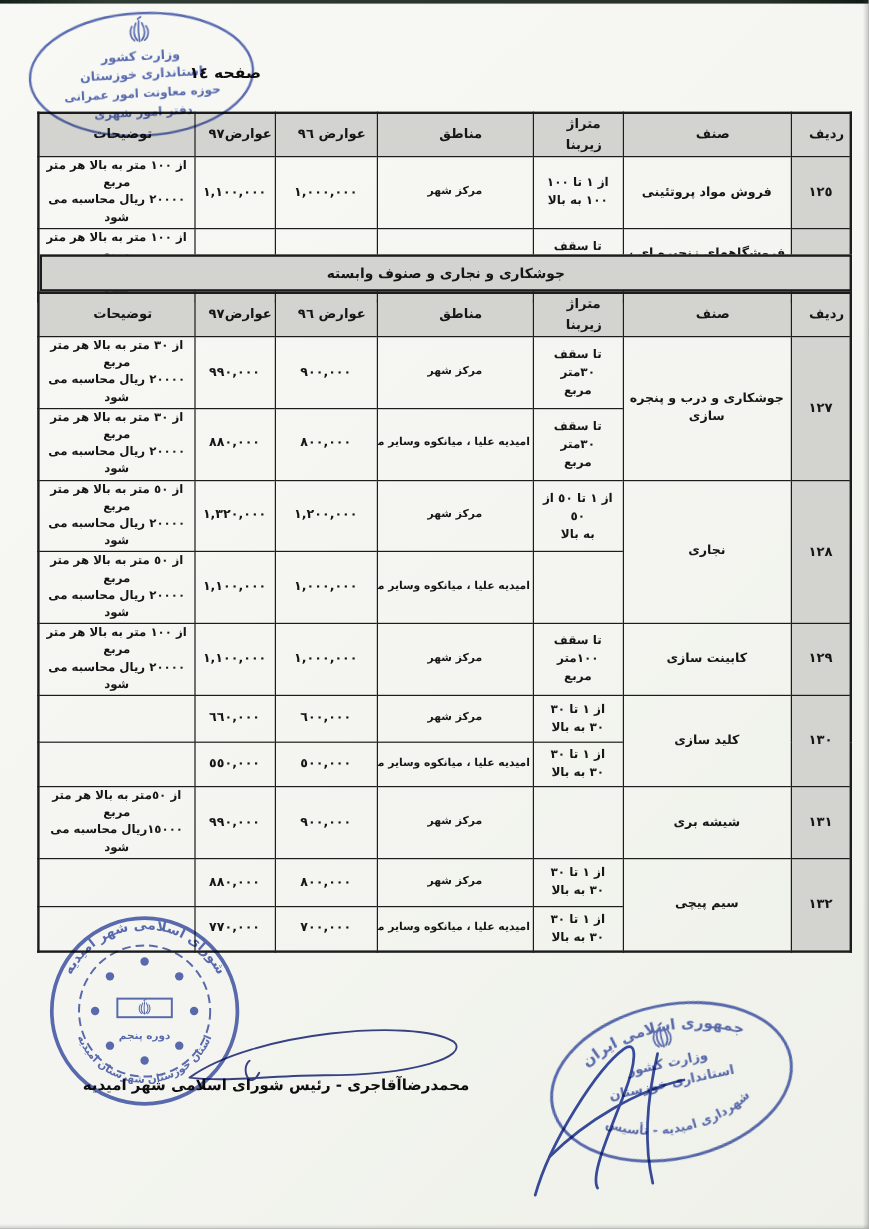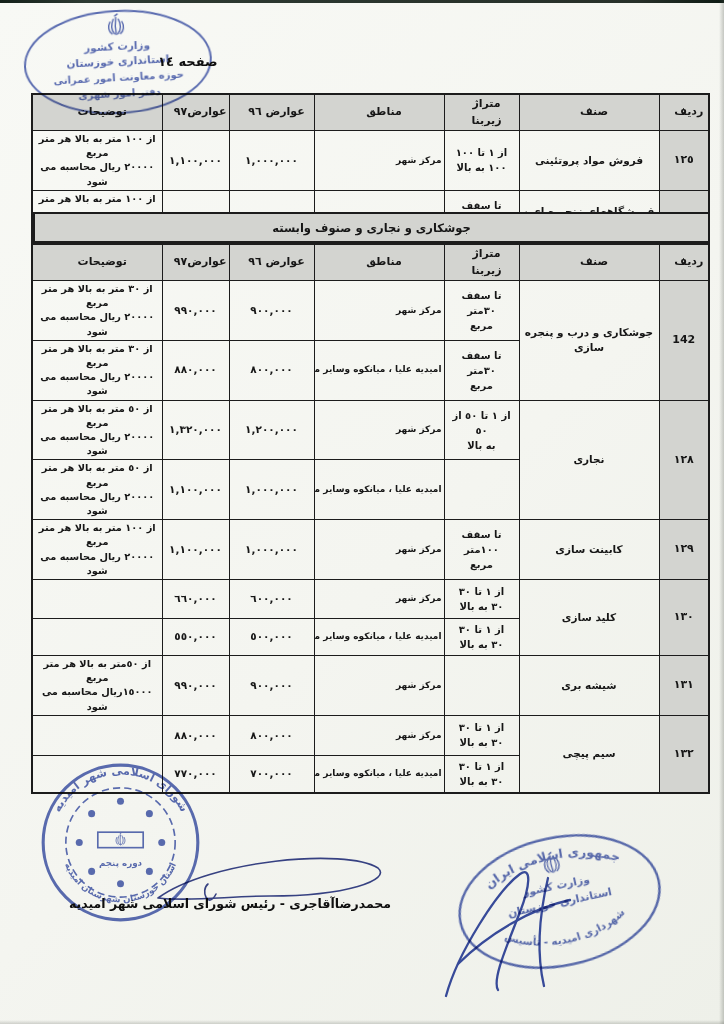--- a/index.html
+++ b/index.html
@@ -23,21 +23,21 @@
   table.fee-table{border-collapse:collapse;table-layout:fixed;width:677px;
     border:2px solid #1c1c1c;}
   .fee-table th,.fee-table td{
     border:1px solid #1c1c1c;text-align:center;vertical-align:middle;
     padding:1px 2px;font-weight:bold;color:#161616;white-space:pre-line;line-height:1.5;}
   .fee-table th{background:#d3d4d0;font-size:11px;padding-left:12px;}
   .fee-table td{font-size:10.5px;background:transparent;}
   td.rowno{background:#d3d4d0;font-size:11px;}
   td.name{font-size:10.5px;border-radius:22px;}
   td.metraj{font-size:10px;}
-  td.region{font-size:9px;white-space:nowrap;overflow:hidden;text-align:right;}
+  td.region{font-size:9px;white-space:nowrap;overflow:hidden;}
   td.fee{font-size:10.5px;letter-spacing:.4px;}
   td.note{font-size:9.8px;line-height:1.45;}
   col.c0{width:50px}col.c1{width:140px}col.c2{width:75px}col.c3{width:130px}
   col.c4{width:85px}col.c5{width:67px}col.c6{width:130px}
   #table1 thead tr{height:30px}
   #table1 tbody tr:nth-child(1){height:45px}
   #table1 tbody tr:nth-child(2){height:44px}
   #table2 thead tr{height:33px}
   #table2 tbody tr:nth-child(1){height:42px}
   #table2 tbody tr:nth-child(2){height:40px}
@@ -177,21 +177,21 @@
             <th>صنف</th>
             <th>متراژ زیربنا</th>
             <th>مناطق</th>
             <th>عوارض ٩٦</th>
             <th>عوارض٩٧</th>
             <th>توضیحات</th>
           </tr>
         </thead>
         <tbody>
           <tr>
-            <td rowspan="2" class="rowno">142</td>
+            <td rowspan="2" class="rowno">١٢٧</td>
             <td rowspan="2" class="name">جوشکاری و درب و پنجره
 سازی</td>
             <td class="metraj">تا سقف ٣٠متر
 مربع</td>
             <td class="region">مرکز شهر</td>
             <td class="fee">٩٠٠,٠٠٠</td>
             <td class="fee">٩٩٠,٠٠٠</td>
             <td class="note">از ٣٠ متر به بالا هر متر مربع
 ٢٠٠٠٠ ریال محاسبه می شود</td>
           </tr>

